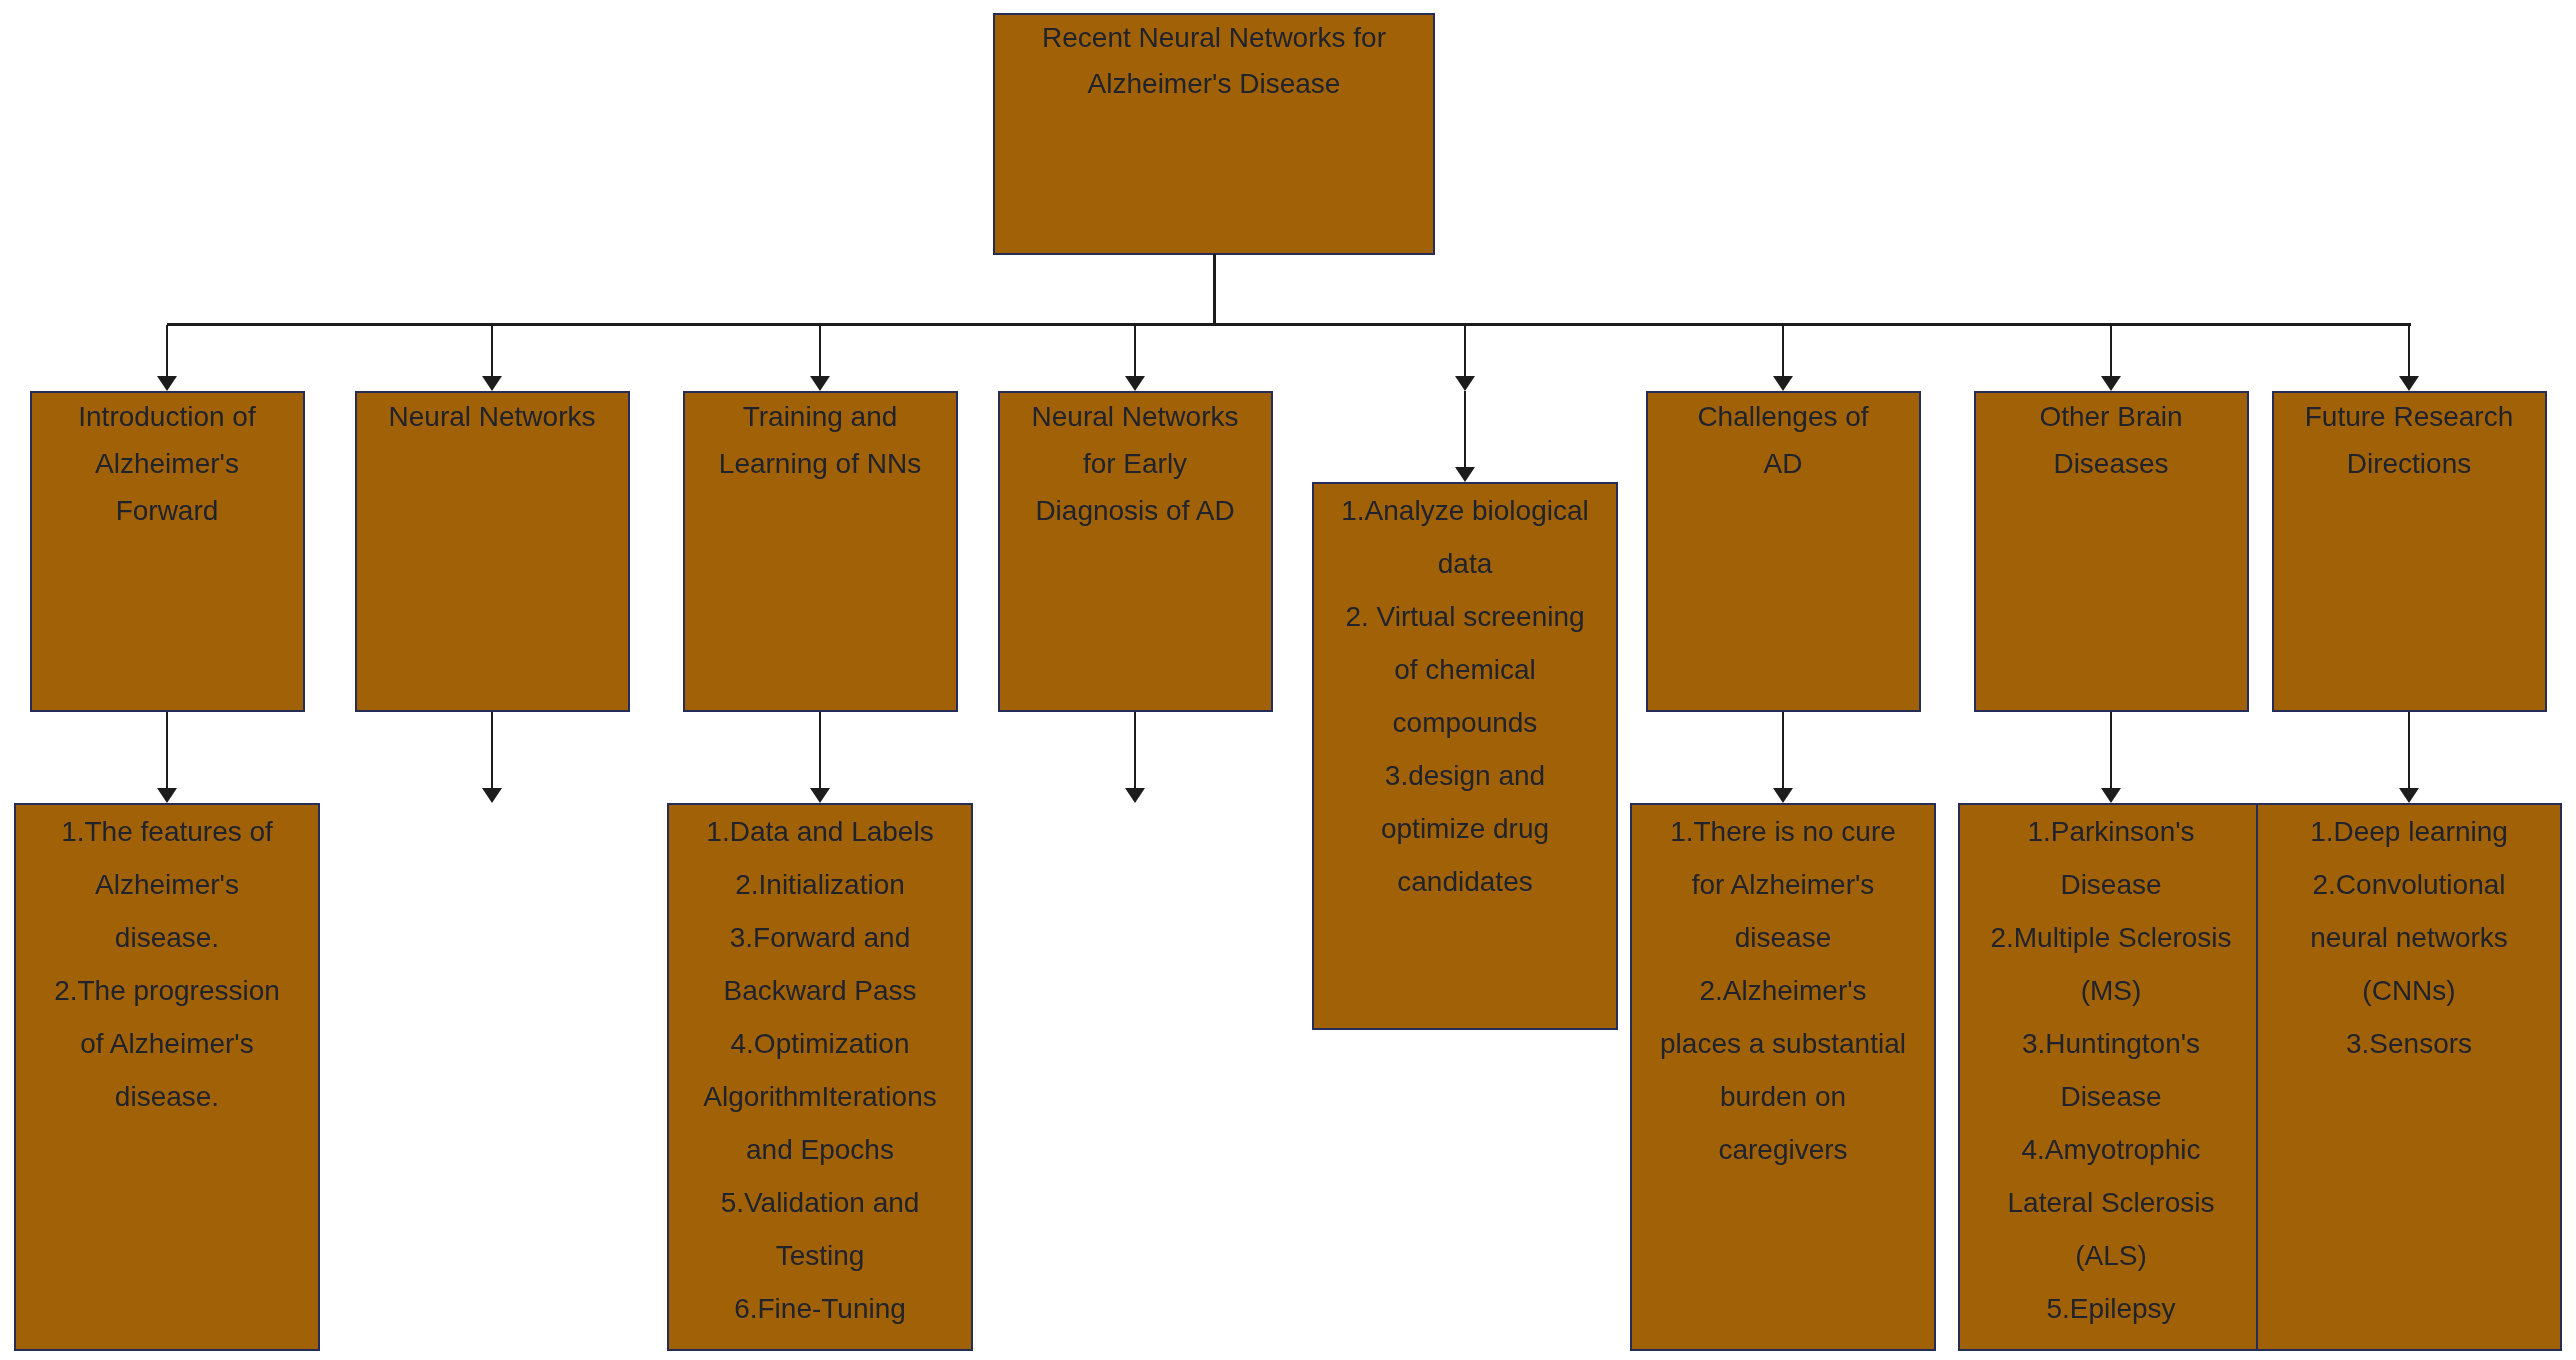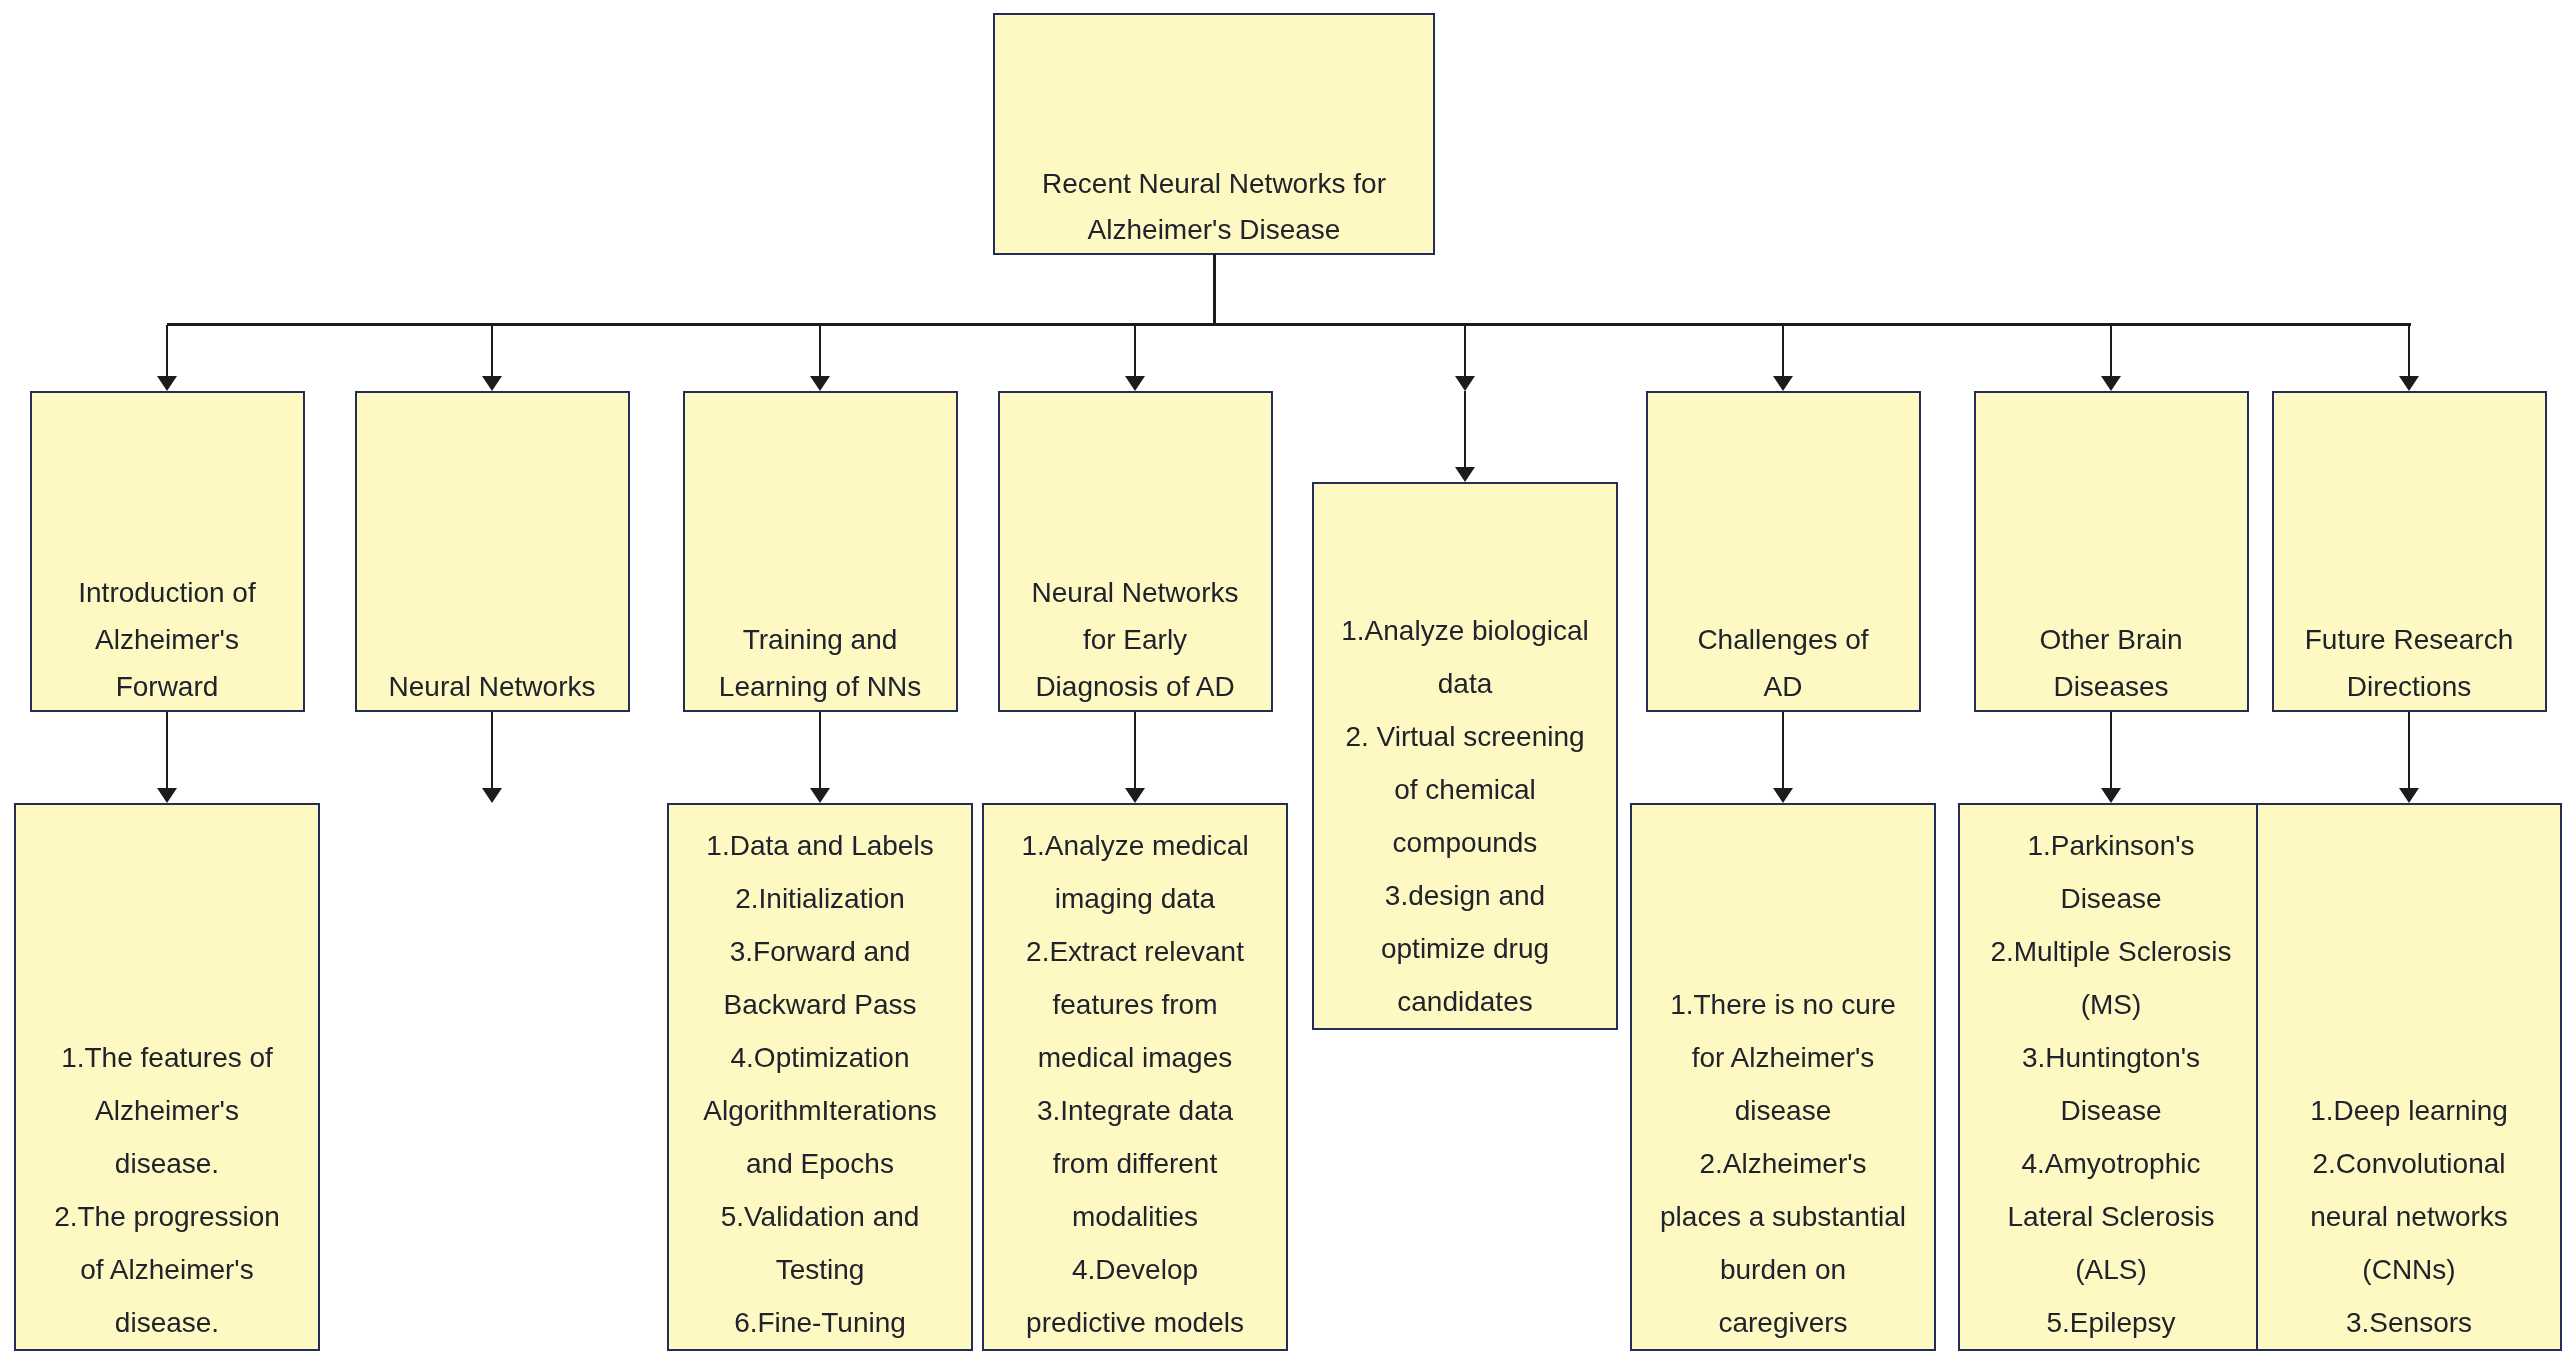--- a/index.html
+++ b/index.html
@@ -8,23 +8,23 @@
     width: 2576px;
     height: 1361px;
     background: #ffffff;
     font-family: "Liberation Sans", "DejaVu Sans", sans-serif;
     color: #20222c;
     overflow: hidden;
   }
   .box {
     box-sizing: border-box;
     border: 2.8px solid #252c55;
-    background: #fef9c3;
+    background: #a16207;
     display: flex;
-    align-items: flex-end;
+    align-items: flex-start;
     justify-content: center;
     text-align: center;
   }
   .root-box {
     position: absolute;
     left: 993px; top: 13.2px;
     width: 442px; height: 242px;
     font-size: 28px;
     line-height: 46px;
     padding: 0 39px;
@@ -163,26 +163,20 @@
       <div class="line"></div>
       <div class="arrow-head"></div>
     </div>
     <div class="box mid-box">
       <span class="label">Neural Networks for Early Diagnosis of AD</span>
     </div>
     <div class="connector gap">
       <div class="line"></div>
       <div class="arrow-head"></div>
     </div>
-    <div class="box bottom-box">
-      <span class="details">1.Analyze medical imaging data
-2.Extract relevant features from medical images
-3.Integrate data from different modalities
-4.Develop predictive models</span>
-    </div>
   </div>
 
   <div class="col col-5">
     <div class="connector stub">
       <div class="line"></div>
       <div class="arrow-head"></div>
     </div>
     <div class="connector gap">
       <div class="line"></div>
       <div class="arrow-head"></div>

